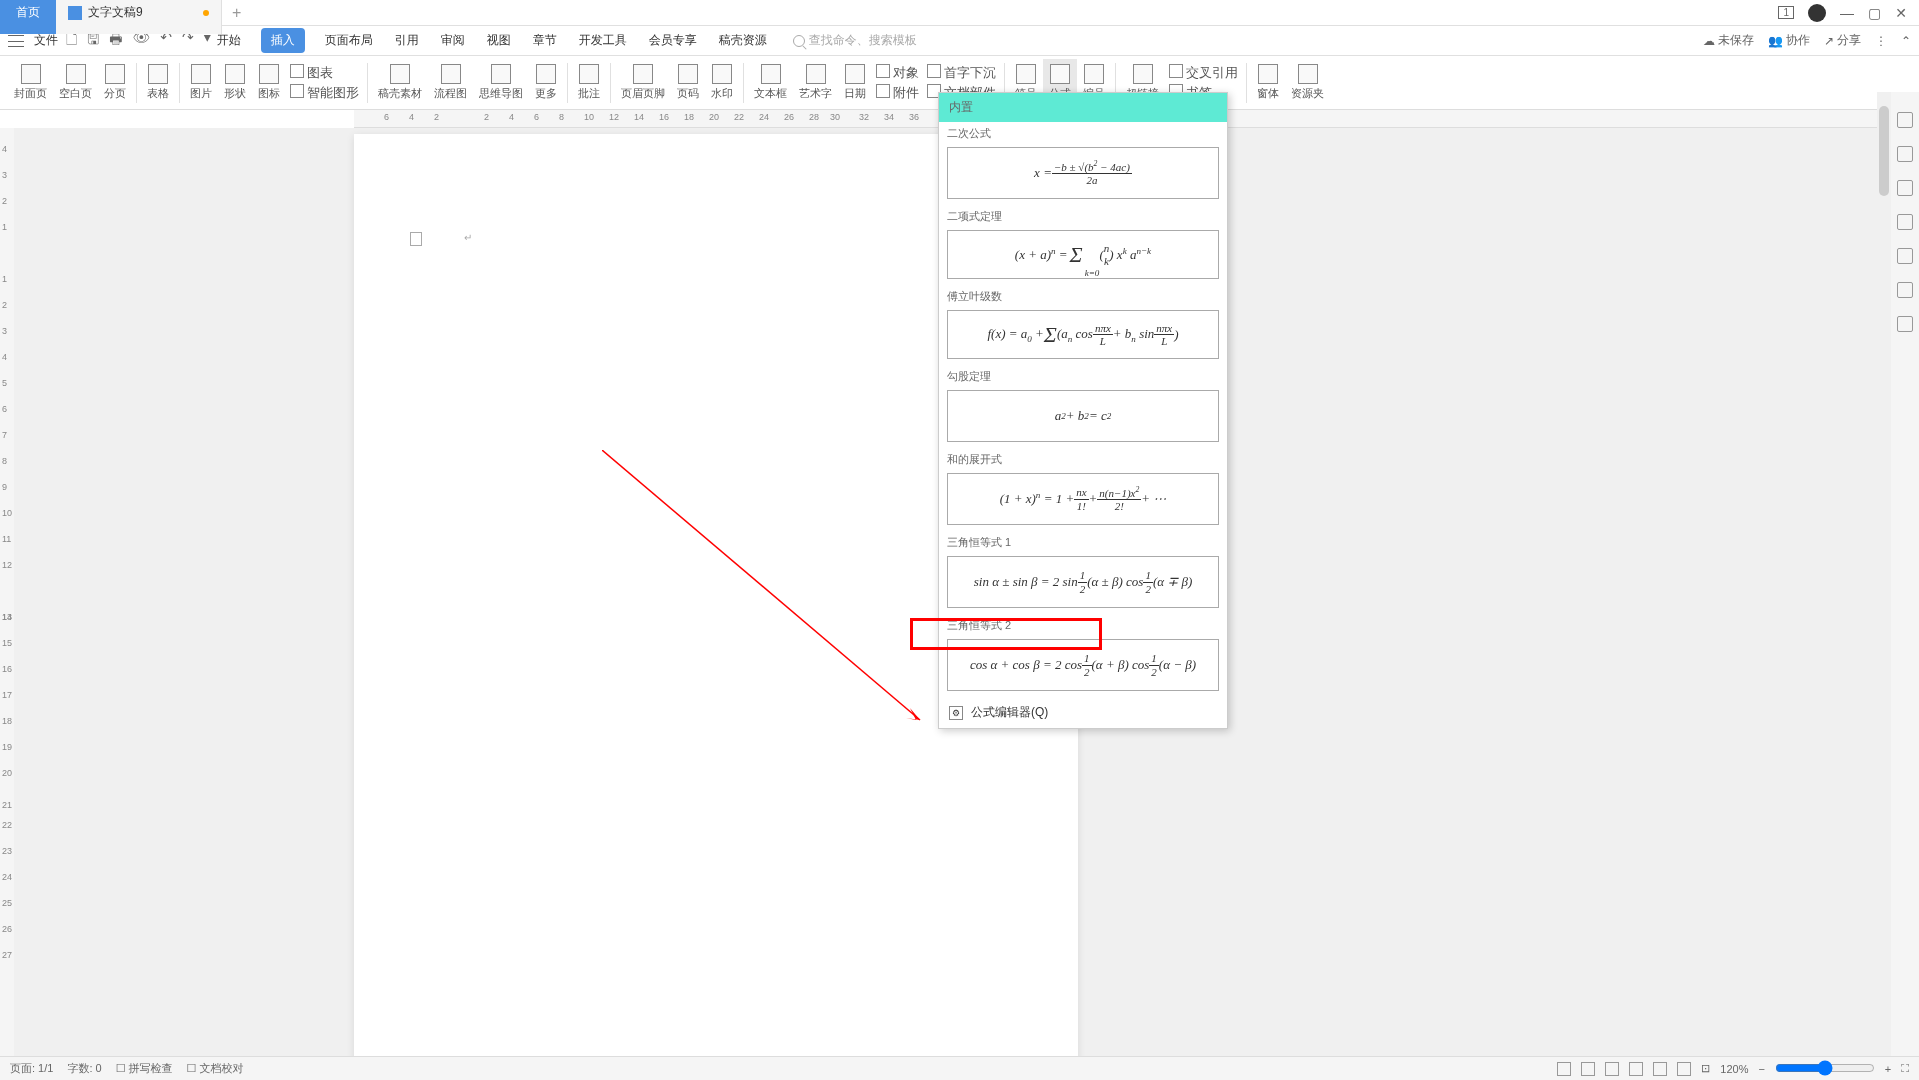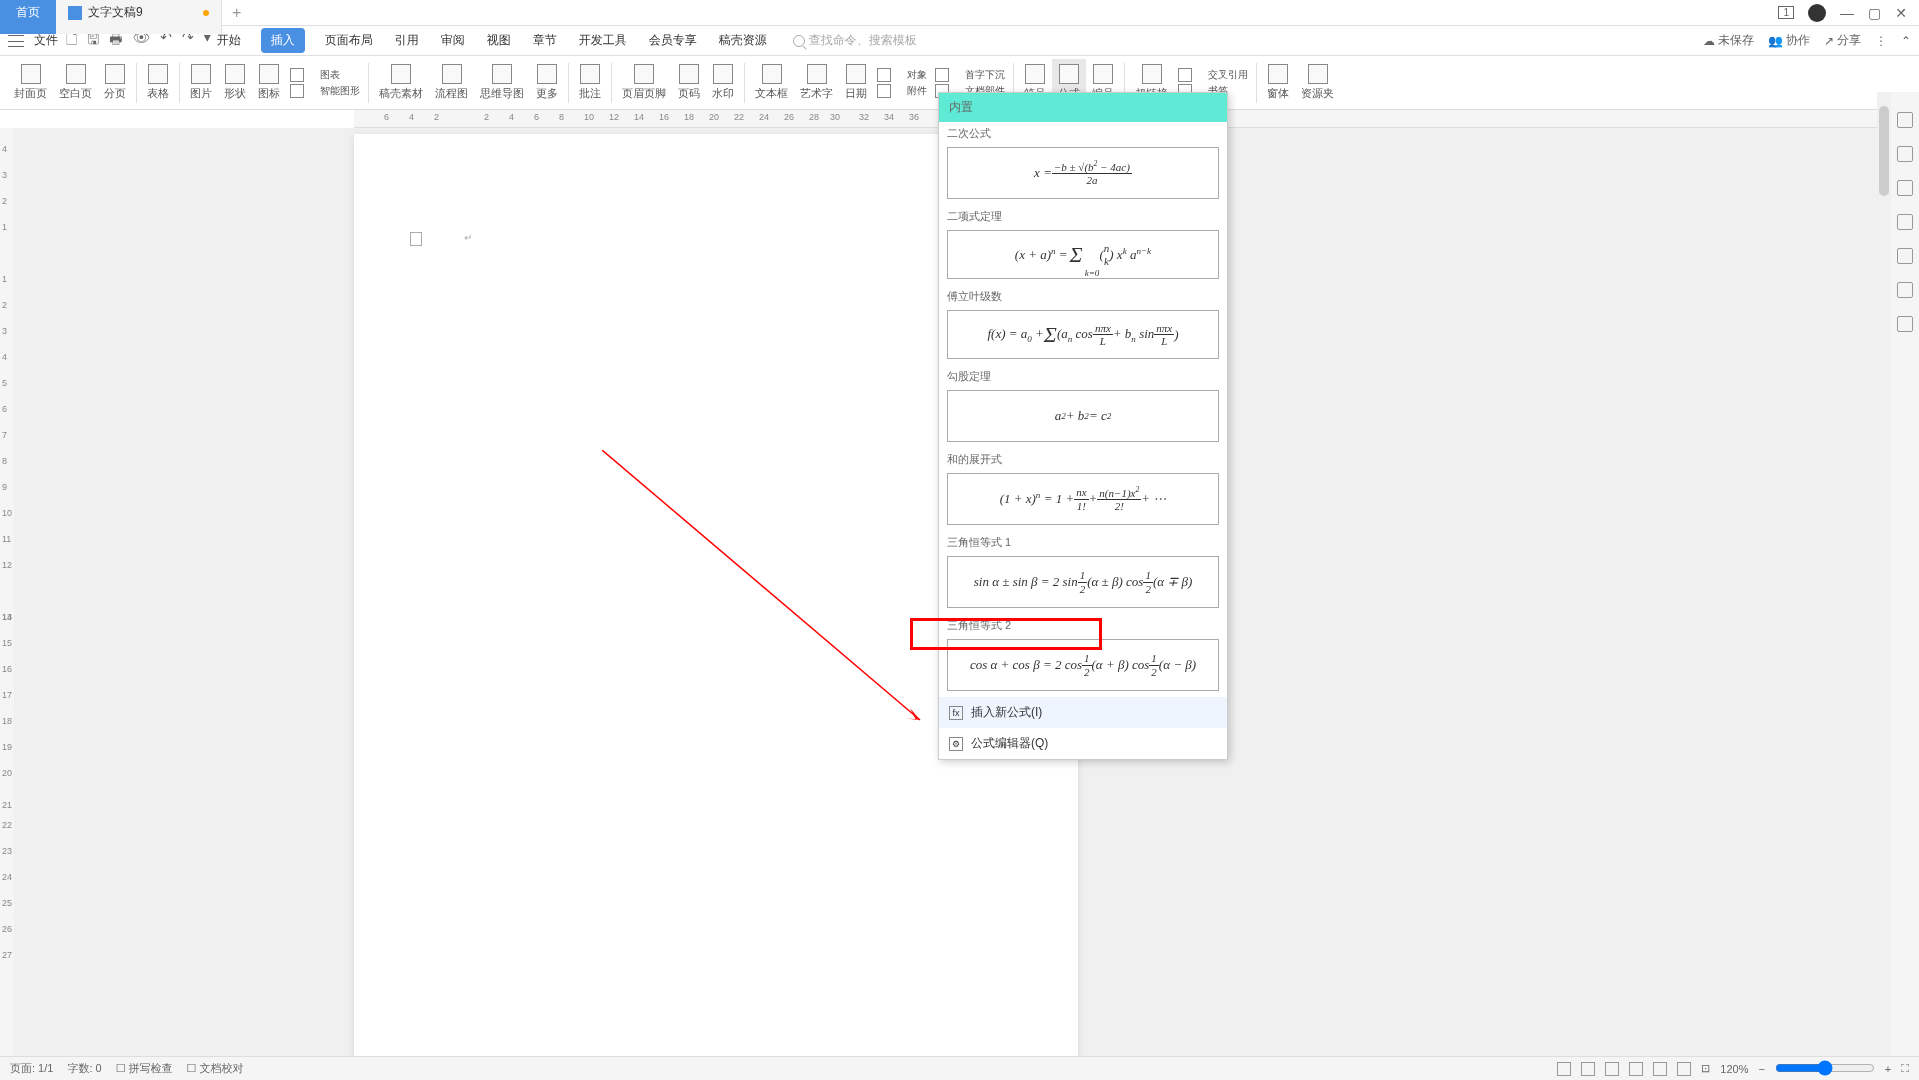--- a/index.html
+++ b/index.html
@@ -27,21 +27,21 @@
 .search .mag{width:12px;height:12px;border:1px solid #aaa;border-radius:50%;position:relative}
 .search .mag::after{content:"";position:absolute;width:5px;height:1px;background:#aaa;bottom:-2px;right:-3px;transform:rotate(45deg)}
 .rightmenu{margin-left:auto;display:flex;gap:14px;color:#666;align-items:center}
 .rightmenu .item{display:flex;align-items:center;gap:3px}
 .ribbon{height:54px;background:#fff;display:flex;align-items:center;padding:0 8px;border-bottom:1px solid #ddd}
 .rbtn{display:flex;flex-direction:column;align-items:center;justify-content:center;padding:0 6px;height:48px;gap:2px}
 .rbtn .ic{width:20px;height:20px;border:1px solid #888;background:#f9f9f9}
 .rbtn .lbl{font-size:11px;color:#555;white-space:nowrap}
 .rbtn.active{background:#e8e8e8}
 .rsmall{display:flex;flex-direction:column;gap:2px;padding:0 4px}
-.rsmall .row{display:flex;gap:16px;font-size:10px;color:#555}
+.rsmall .row{display:flex;gap:3px;font-size:13px;color:#555}
 .rsmall .row .sic{width:14px;height:14px;border:1px solid #888}
 .sep{width:1px;height:40px;background:#e0e0e0;margin:0 4px}
 .ruler{height:18px;background:#f5f5f5;border-bottom:1px solid #ddd;position:relative;margin-left:354px;margin-right:30px;font-size:9px;color:#888}
 .ruler span{position:absolute;top:2px}
 .canvas{position:absolute;top:128px;left:0;right:30px;bottom:24px;background:#f0f0f0;overflow:hidden}
 .vruler{position:absolute;left:0;top:0;width:14px;bottom:0;background:#f5f5f5;font-size:9px;color:#888}
 .vruler span{position:absolute;left:2px;writing-mode:horizontal-tb}
 .page{position:absolute;left:354px;top:6px;width:724px;height:960px;background:#fff;box-shadow:0 2px 8px rgba(0,0,0,.1)}
 .cursor{position:absolute;left:108px;top:98px;width:1px;height:16px}
 .cursor::before{content:"↵";position:absolute;left:2px;top:0;color:#aaa;font-size:10px}
@@ -430,24 +430,20 @@
         <span class="den">2</span>
       </span>
       <span>(α + β) cos</span>
       <span class="frac">
         <span class="num">1</span>
         <span class="den">2</span>
       </span>
       <span>(α − β)</span>
   </div>
 
-  <div class="menuitem highlight">
-    <span class="mic">fx</span>
-    <span>插入新公式(I)</span>
-  </div>
   <div class="menuitem">
     <span class="mic">⚙</span>
     <span>公式编辑器(Q)</span>
   </div>
 </div>
 
 <div class="redbox" style="left:910px;top:618px;width:192px;height:32px"></div>
 
 <div class="sidebar">
   <div class="sic"></div>

